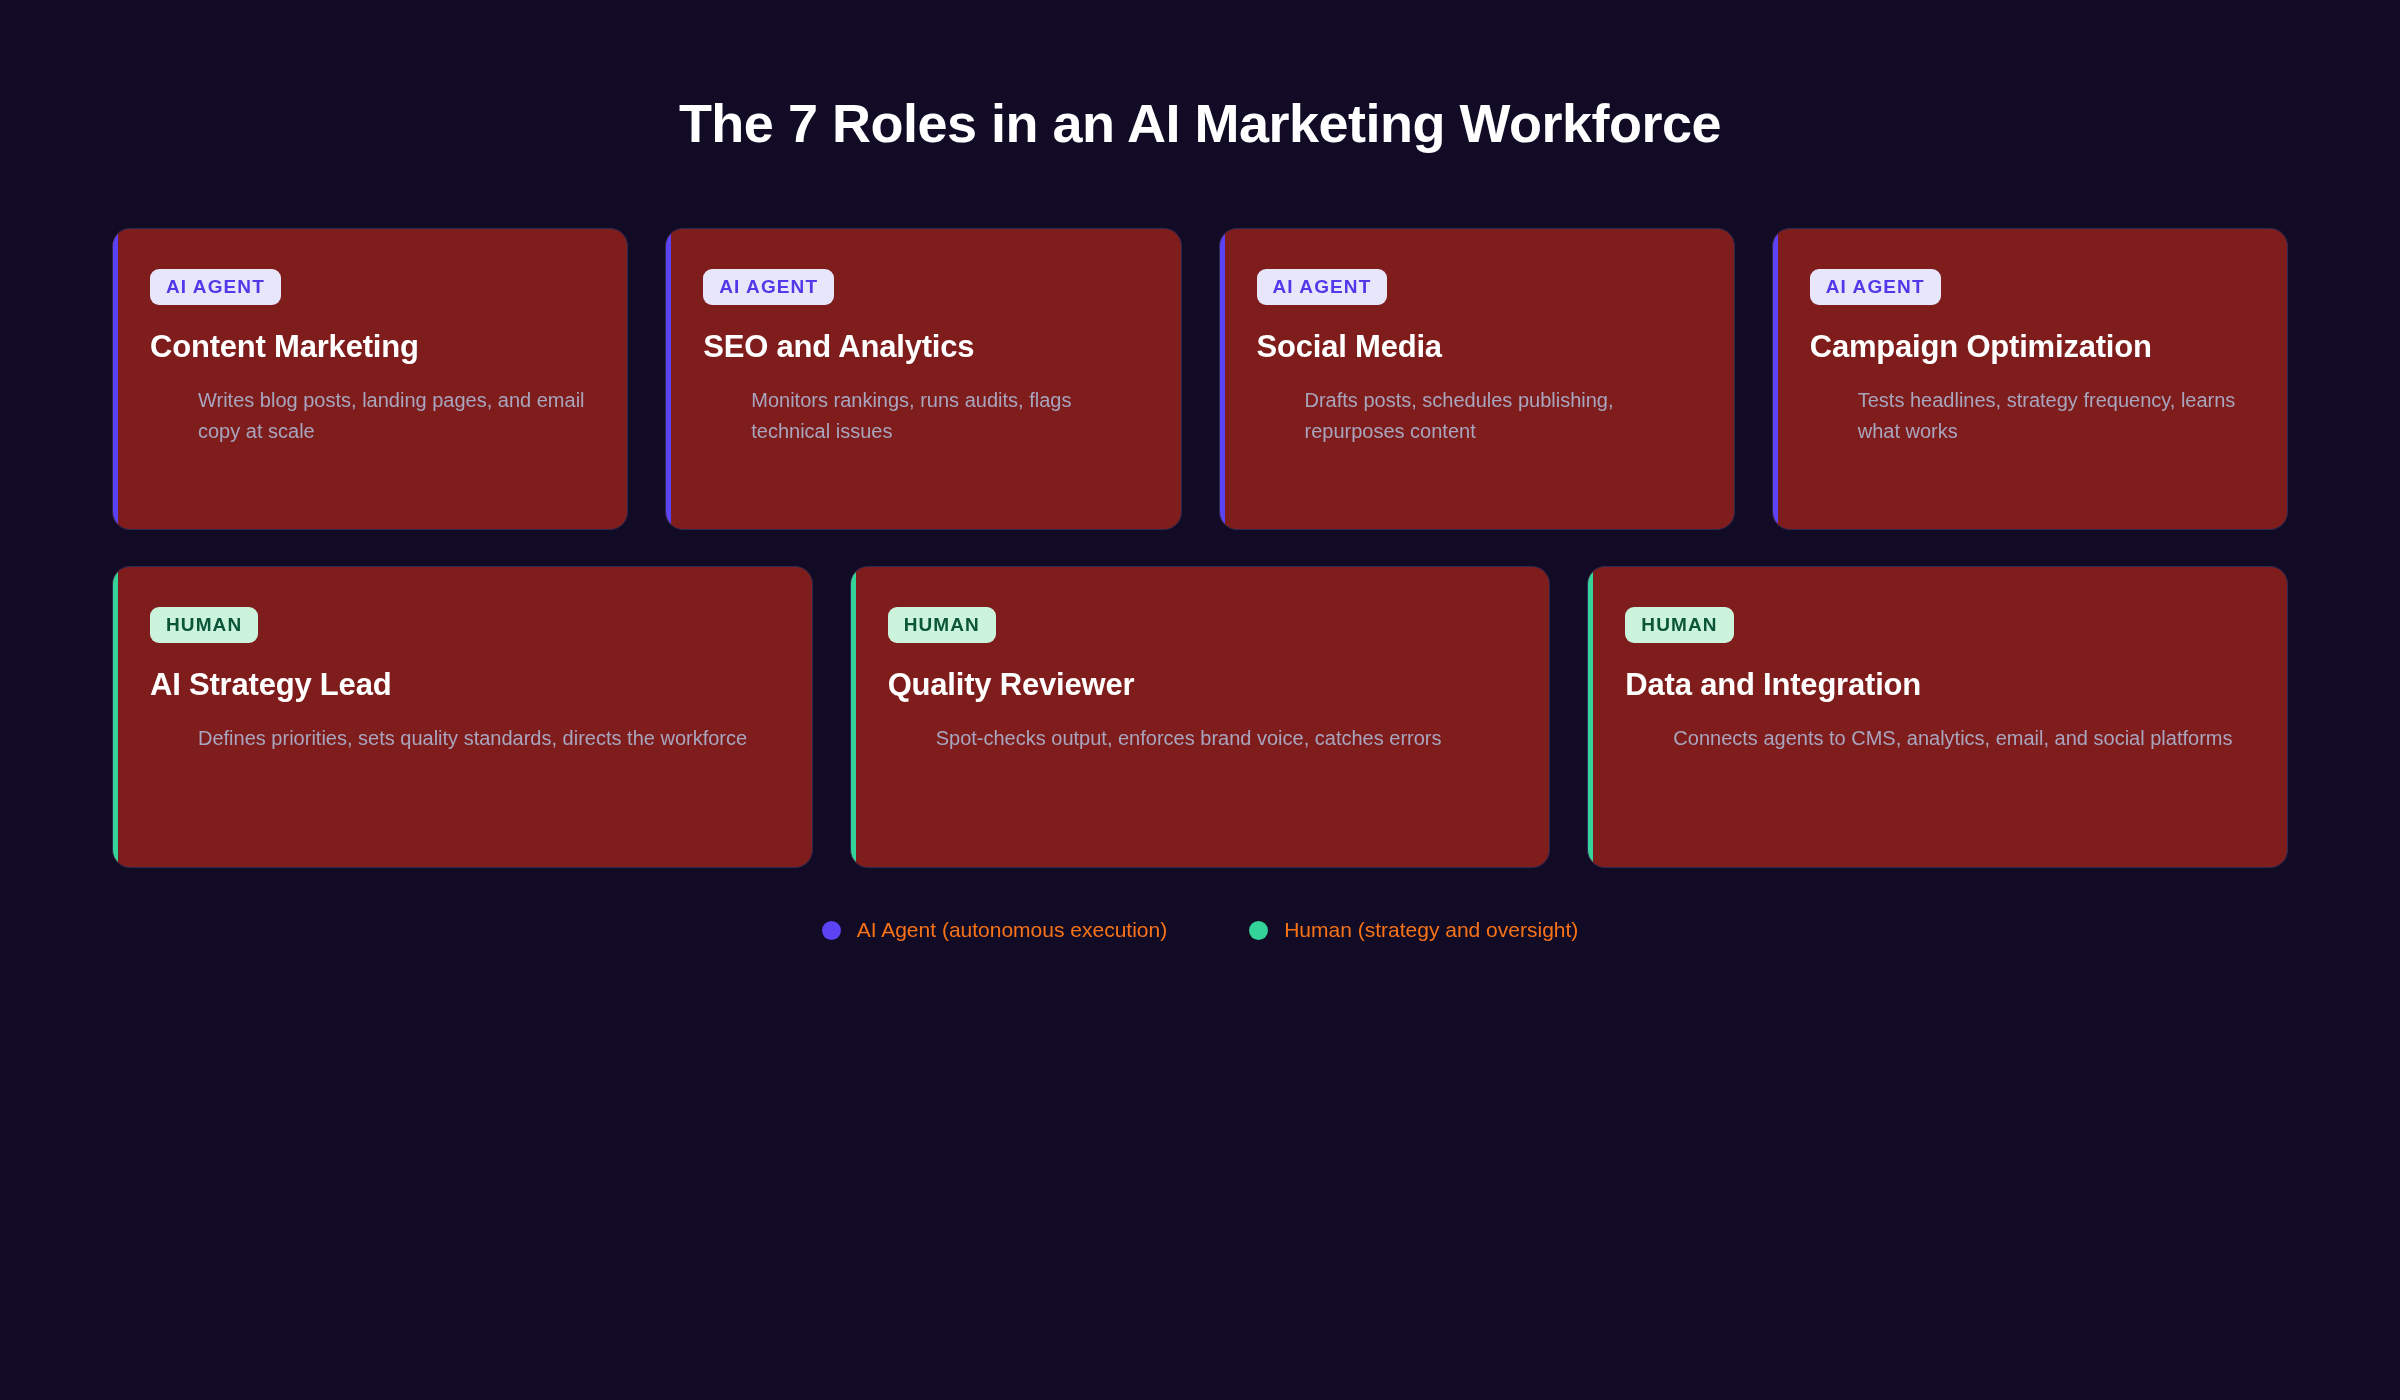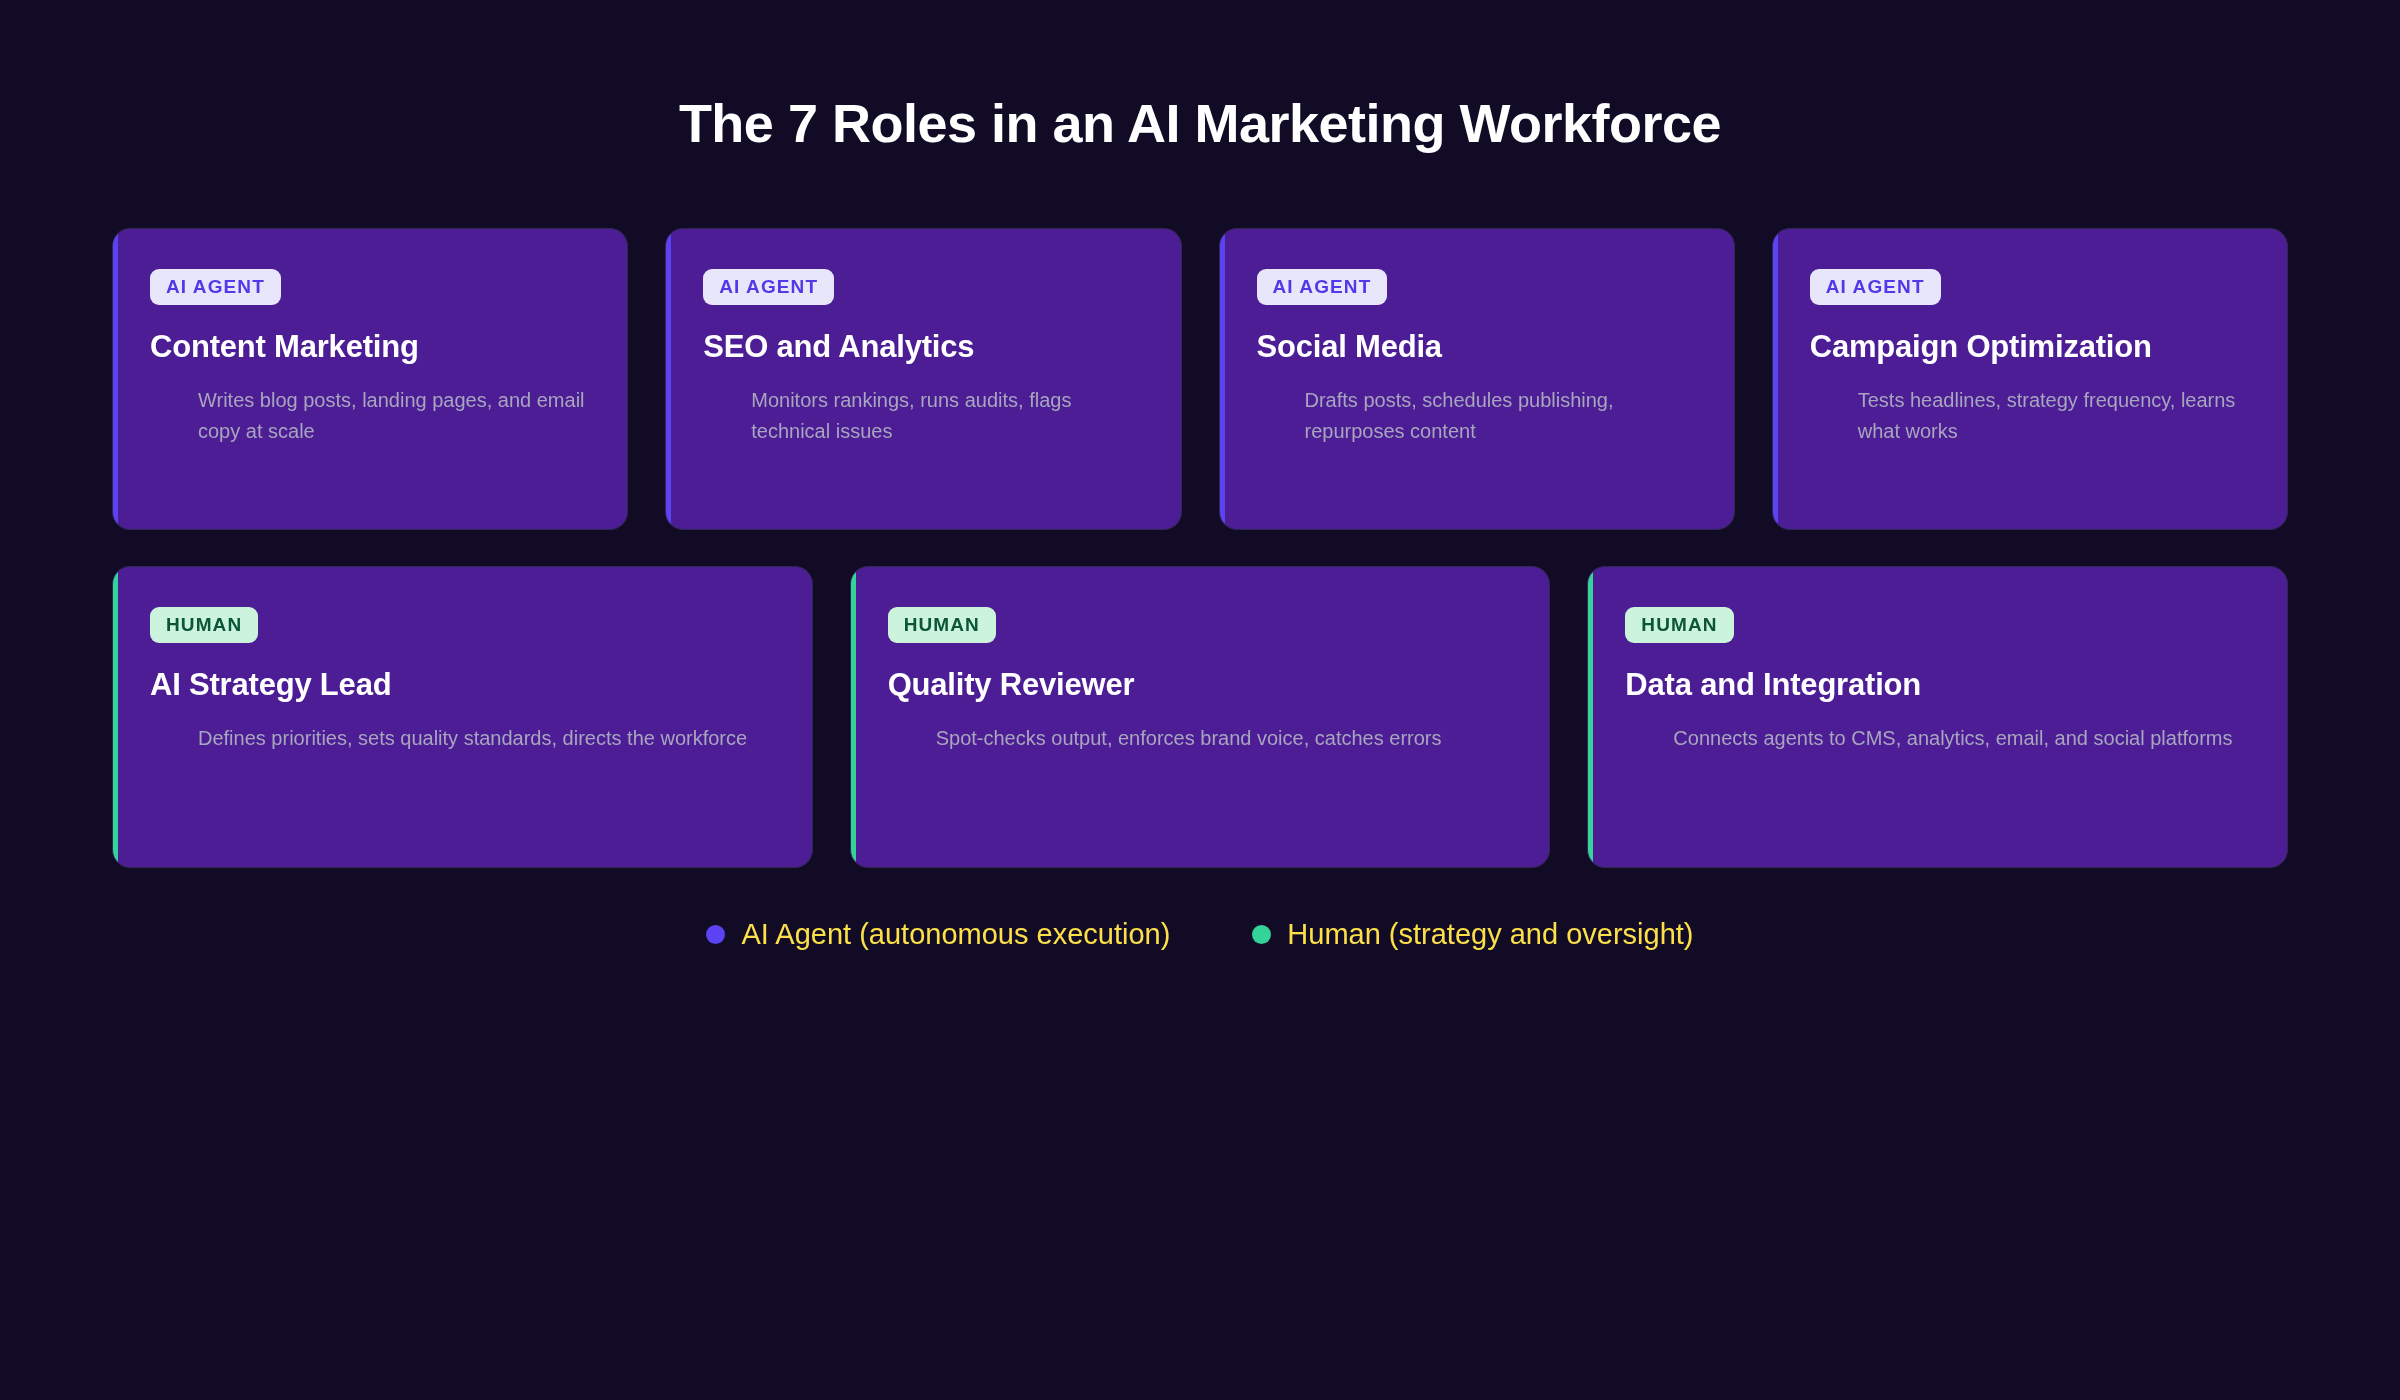--- a/index.html
+++ b/index.html
@@ -45,21 +45,21 @@
     display: flex;
     gap: 37px;
   }
 
   .row-agents { height: 302px; }
   .row-humans { margin-top: 36px; height: 302px; }
 
   .card {
     position: relative;
     flex: 1 1 0;
-    background: #4c1d95;
+    background: #7f1d1d;
     border: 1px solid #2E2950;
     border-radius: 18px;
     padding: 40px 37px 0 37px;
     overflow: hidden;
   }
 
   .accent {
     position: absolute;
     left: 0;
     top: 0;
@@ -129,22 +129,22 @@
   .legend-dot {
     width: 19px;
     height: 19px;
     border-radius: 50%;
     flex: 0 0 auto;
   }
   .legend-dot-agent { background: #5B42F3; }
   .legend-dot-human { background: #34D399; }
 
   .legend-label {
-    font-size: 29px;
-    color: #fde047;
+    font-size: 21px;
+    color: #f97316;
   }
 </style>
 </head>
 <body>
 
 <div class="page">
 
   <h1 class="title">The 7 Roles in an AI Marketing Workforce</h1>
 
   <div class="content">

